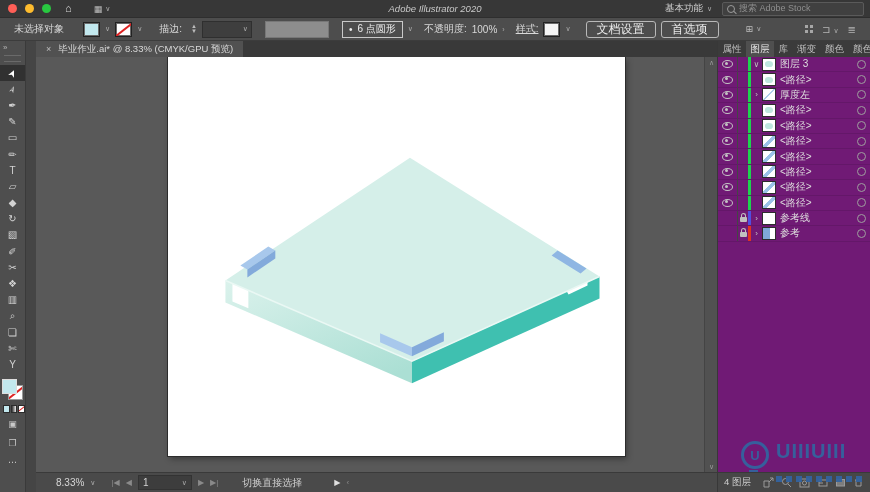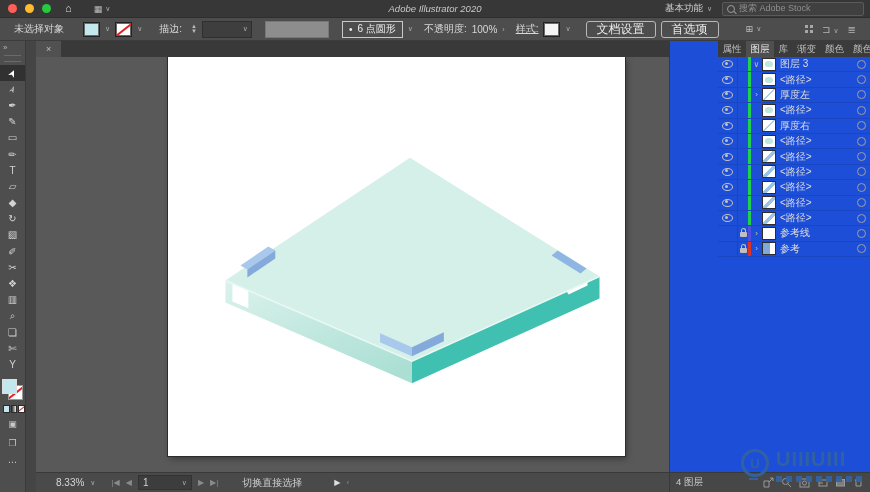--- a/index.html
+++ b/index.html
@@ -69,21 +69,21 @@
            display:flex;flex-direction:column;justify-content:space-between;align-items:center;color:#9a9a9a;font-size:7px;padding:2px 0;}
   
   .statusbar{position:absolute;left:36px;right:152px;bottom:0;height:19px;background:#4a4a4a;
              border-top:1px solid #3a3a3a;display:flex;align-items:center;gap:6px;padding:0 0 0 20px;}
   .sb-dim{color:#8a8a8a;font-size:8px;}
   .sb-field{width:44px;height:13px;background:#3d3d3d;border:1px solid #333;display:flex;align-items:center;
             padding:0 4px;color:#d2d2d2;}
   .sb-field .chev{margin-left:auto;}
   .sb-hint{margin-left:18px;color:#cfcfcf;}
   
-  .rightpanel{position:absolute;right:0;top:41px;bottom:0;width:152px;background:#1d4ed8;border-left:1px solid #383838;padding-left:48px;}
+  .rightpanel{position:absolute;right:0;top:41px;bottom:0;width:152px;background:#701a75;border-left:1px solid #383838;}
   .panel-tabs{height:16px;background:#3b3b3b;display:flex;align-items:stretch;overflow:hidden;}
   .panel-tab{padding:0 4.5px;display:flex;align-items:center;font-size:9.5px;color:#bdbdbd;white-space:nowrap;}
   .panel-tab.active{background:#4f4f4f;color:#ececec;}
   .rows{}
   .lrow{height:14.4px;display:flex;align-items:center;border-bottom:1px solid rgba(0,0,0,.10);}
   .c-eye{width:19px;height:100%;border-right:1px solid #454545;display:flex;align-items:center;justify-content:center;flex:0 0 auto;}
   .eye{width:9px;height:6px;border:1px solid #c4c4c4;border-radius:50%;position:relative;}
   .eye::after{content:"";position:absolute;width:3px;height:3px;background:#c4c4c4;border-radius:50%;left:2px;top:0.5px;}
   .c-lock{width:10px;display:flex;justify-content:center;flex:0 0 auto;}
   .lock{width:7px;height:5px;background:#c0c0c0;position:relative;margin-top:3px;border-radius:1px;}
@@ -104,21 +104,21 @@
   .pf-count{color:#cfcfcf;font-size:9.5px;margin-right:auto;}
   .pf-ic{display:flex;align-items:center;}
   .pf-ic svg{stroke:#9a9a9a;fill:none;stroke-width:1;}
   
   .watermark{position:absolute;right:8px;bottom:10px;display:flex;align-items:flex-start;gap:7px;
              color:#33639f;opacity:.95;z-index:30;pointer-events:none;}
   .bulb{width:22px;height:22px;border:3px solid #33639f;border-radius:50%;display:flex;align-items:center;
         justify-content:center;font-weight:bold;font-size:13px;position:relative;}
   .bulb::after{content:"";position:absolute;left:5px;top:22px;width:9px;height:8px;
                background:repeating-linear-gradient(#33639f 0 2px,transparent 2px 4px);}
-  .wm-text{display:flex;flex-direction:column;gap:7px;}
+  .wm-text{display:flex;flex-direction:column;gap:15px;}
   .wm-main{font-size:20px;font-weight:bold;letter-spacing:1px;line-height:20px;}
   .wm-sub{display:flex;gap:4px;}
   .wm-sub i{width:6px;height:6px;background:#33639f;display:inline-block;}
 </style>
 </head>
 <body>
 
 <div class="app">
 
   <div class="titlebar">
@@ -257,20 +257,21 @@
         <span>▣</span>
         <span>❐</span>
         <span>⋯</span>
       </div>
     </div>
   </div>
 
   <div class="tabbar">
     <div class="doctab">
       <span class="x">×</span>
+      <span>毕业作业.ai* @ 8.33% (CMYK/GPU 预览)</span>
     </div>
   </div>
 
   <div class="canvas">
     <div class="artboard">
       <svg width="457" height="399" viewBox="0 0 457 400">
         <defs>
           <linearGradient id="leftgrad" x1="0" y1="0" x2="0.8" y2="1">
             <stop offset="0" stop-color="#dbf2ec"></stop>
             <stop offset="1" stop-color="#abdfd4"></stop>
@@ -387,35 +388,20 @@
           </span>
         </div>
         <div class="lrow">
           <span class="c-eye">
             <span class="eye"></span>
           </span>
           <span class="c-lock"></span>
           <span class="c-bar" style="background:#1ed24f"></span>
           <span class="c-exp"></span>
           <span class="c-thumb">
-            <span class="th-line"></span>
-          </span>
-          <span class="c-name">厚度右</span>
-          <span class="c-target">
-            <span class="target"></span>
-          </span>
-        </div>
-        <div class="lrow">
-          <span class="c-eye">
-            <span class="eye"></span>
-          </span>
-          <span class="c-lock"></span>
-          <span class="c-bar" style="background:#1ed24f"></span>
-          <span class="c-exp"></span>
-          <span class="c-thumb">
             <span class="th-blob"></span>
           </span>
           <span class="c-name">&lt;路径&gt;</span>
           <span class="c-target">
             <span class="target"></span>
           </span>
         </div>
         <div class="lrow">
           <span class="c-eye">
             <span class="eye"></span>

